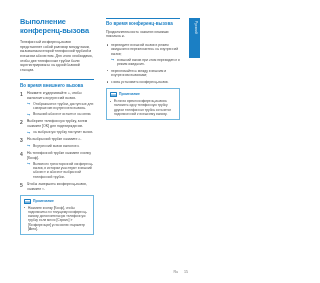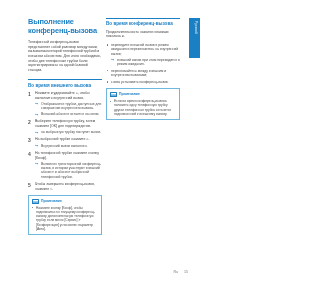--- a/index.html
+++ b/index.html
@@ -25,21 +25,21 @@
     transform-origin:left top;
     position:absolute;left:9px;top:3px;
     white-space:nowrap;
     font-size:3.2px;
     letter-spacing:.15px;
     color:#ffffff;
   }
 
   
   .col{position:absolute;top:18px;width:74px;}
-  .col-left{left:28px;}
+  .col-left{left:20px;}
   .col-right{left:106px;}
 
   
   h1{
     margin:0 0 5px 0;
     font-size:7.4px;
     line-height:8.6px;
     font-weight:bold;
     color:#1b7fc4;
     letter-spacing:-.1px;

